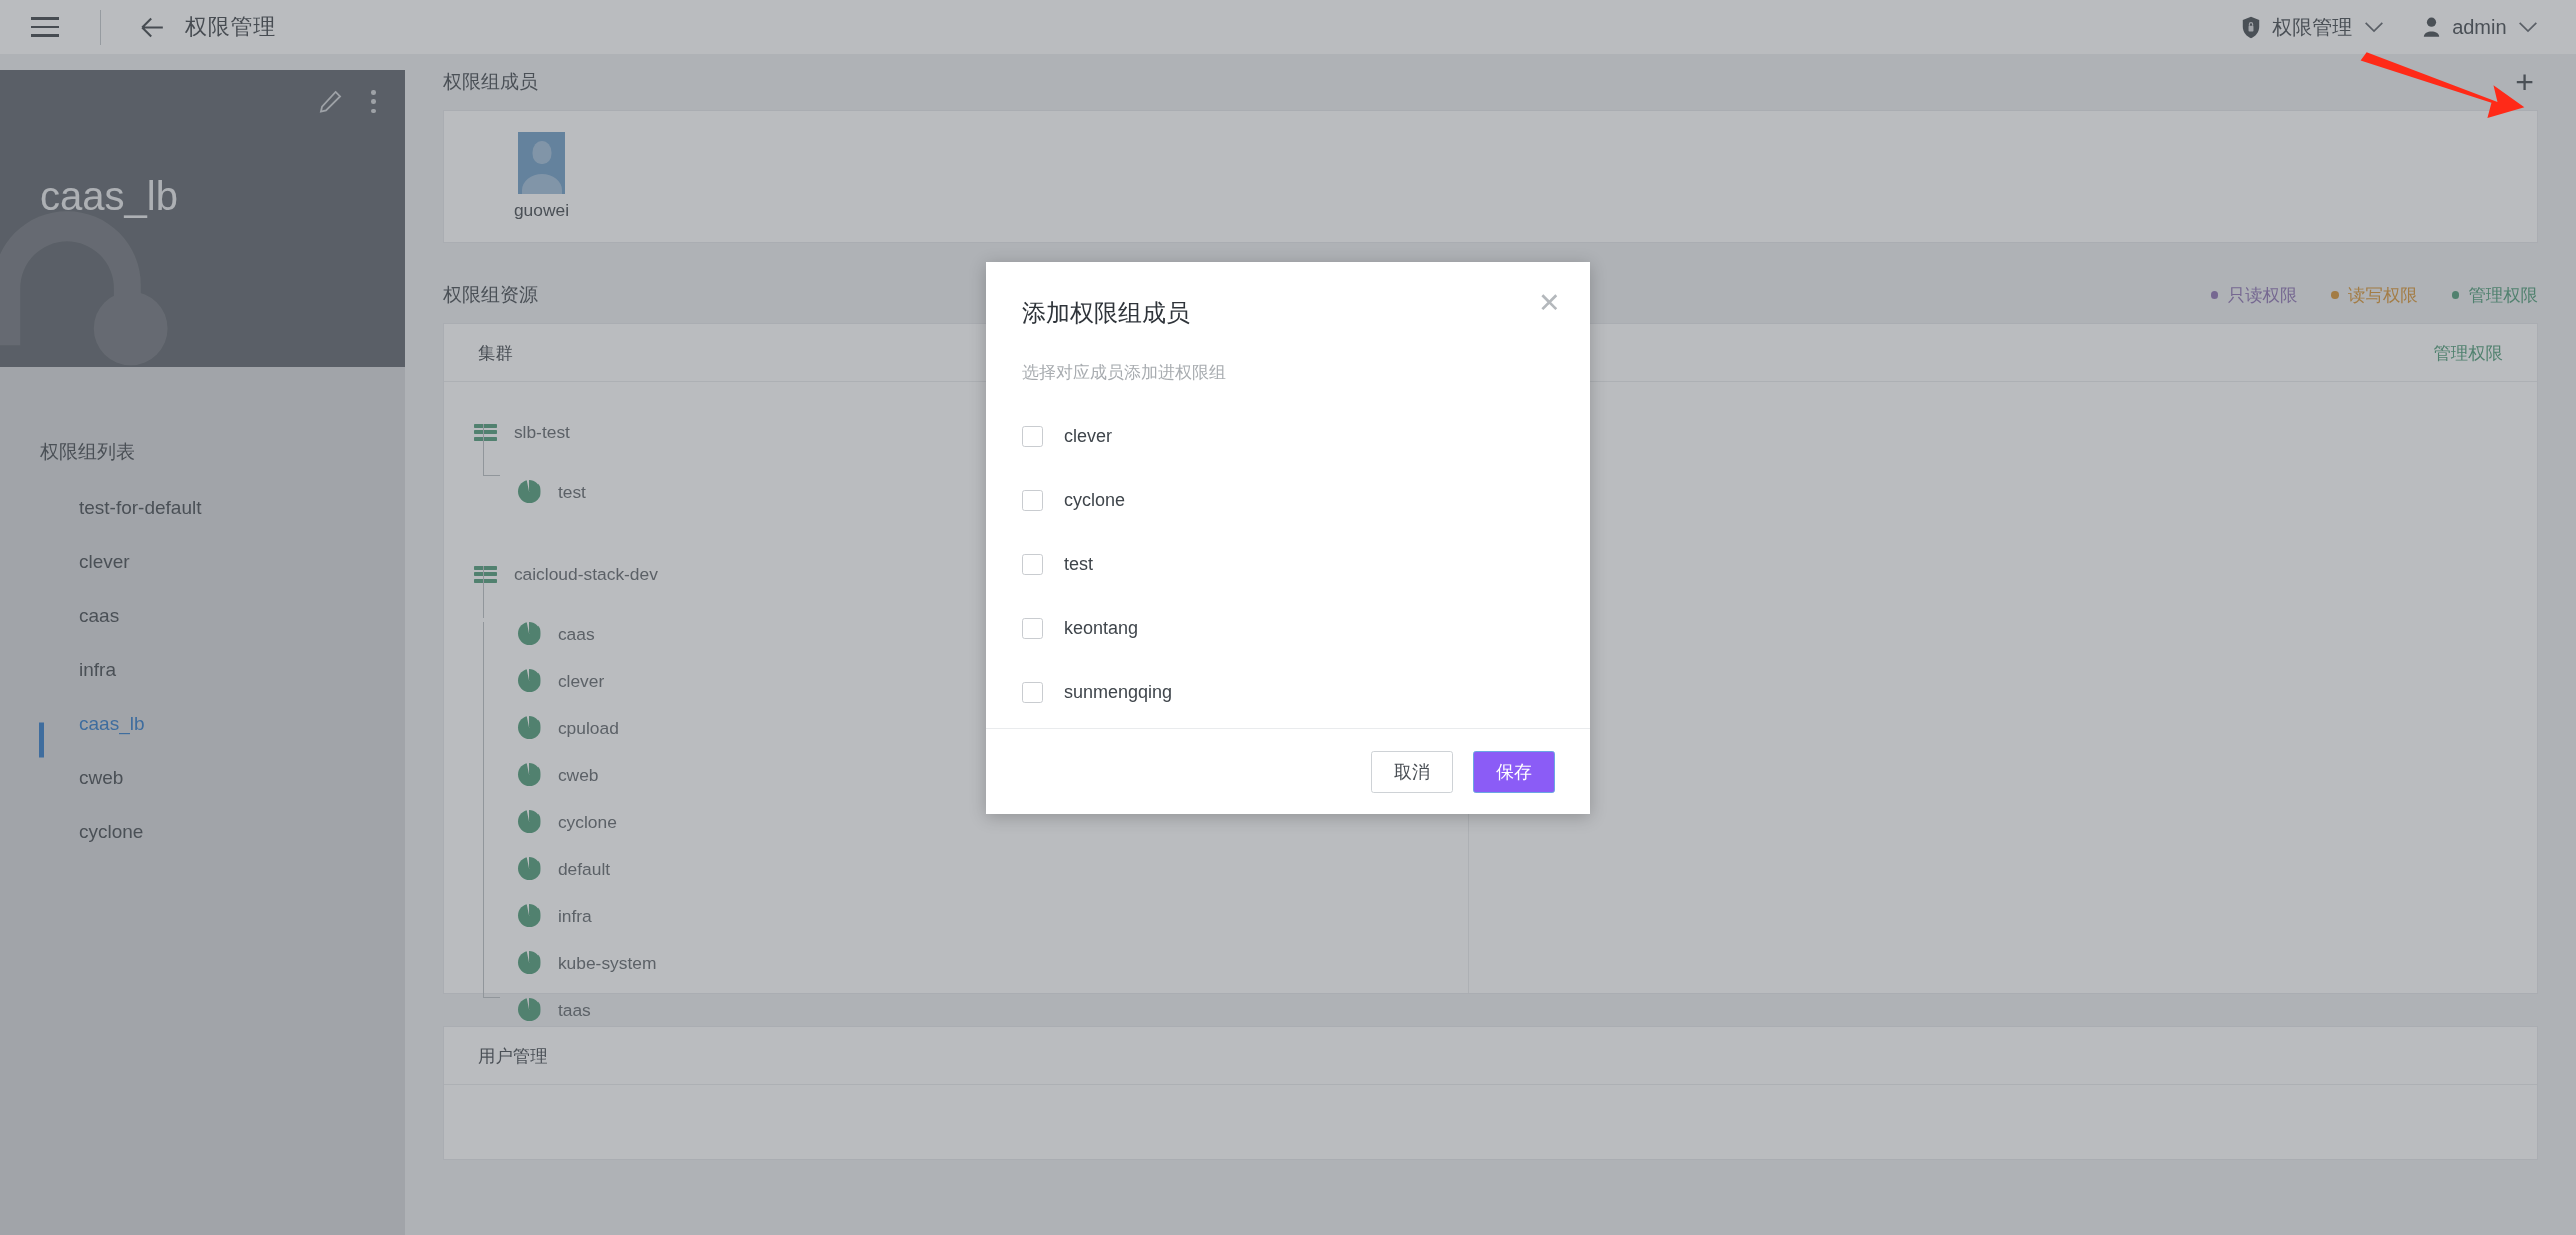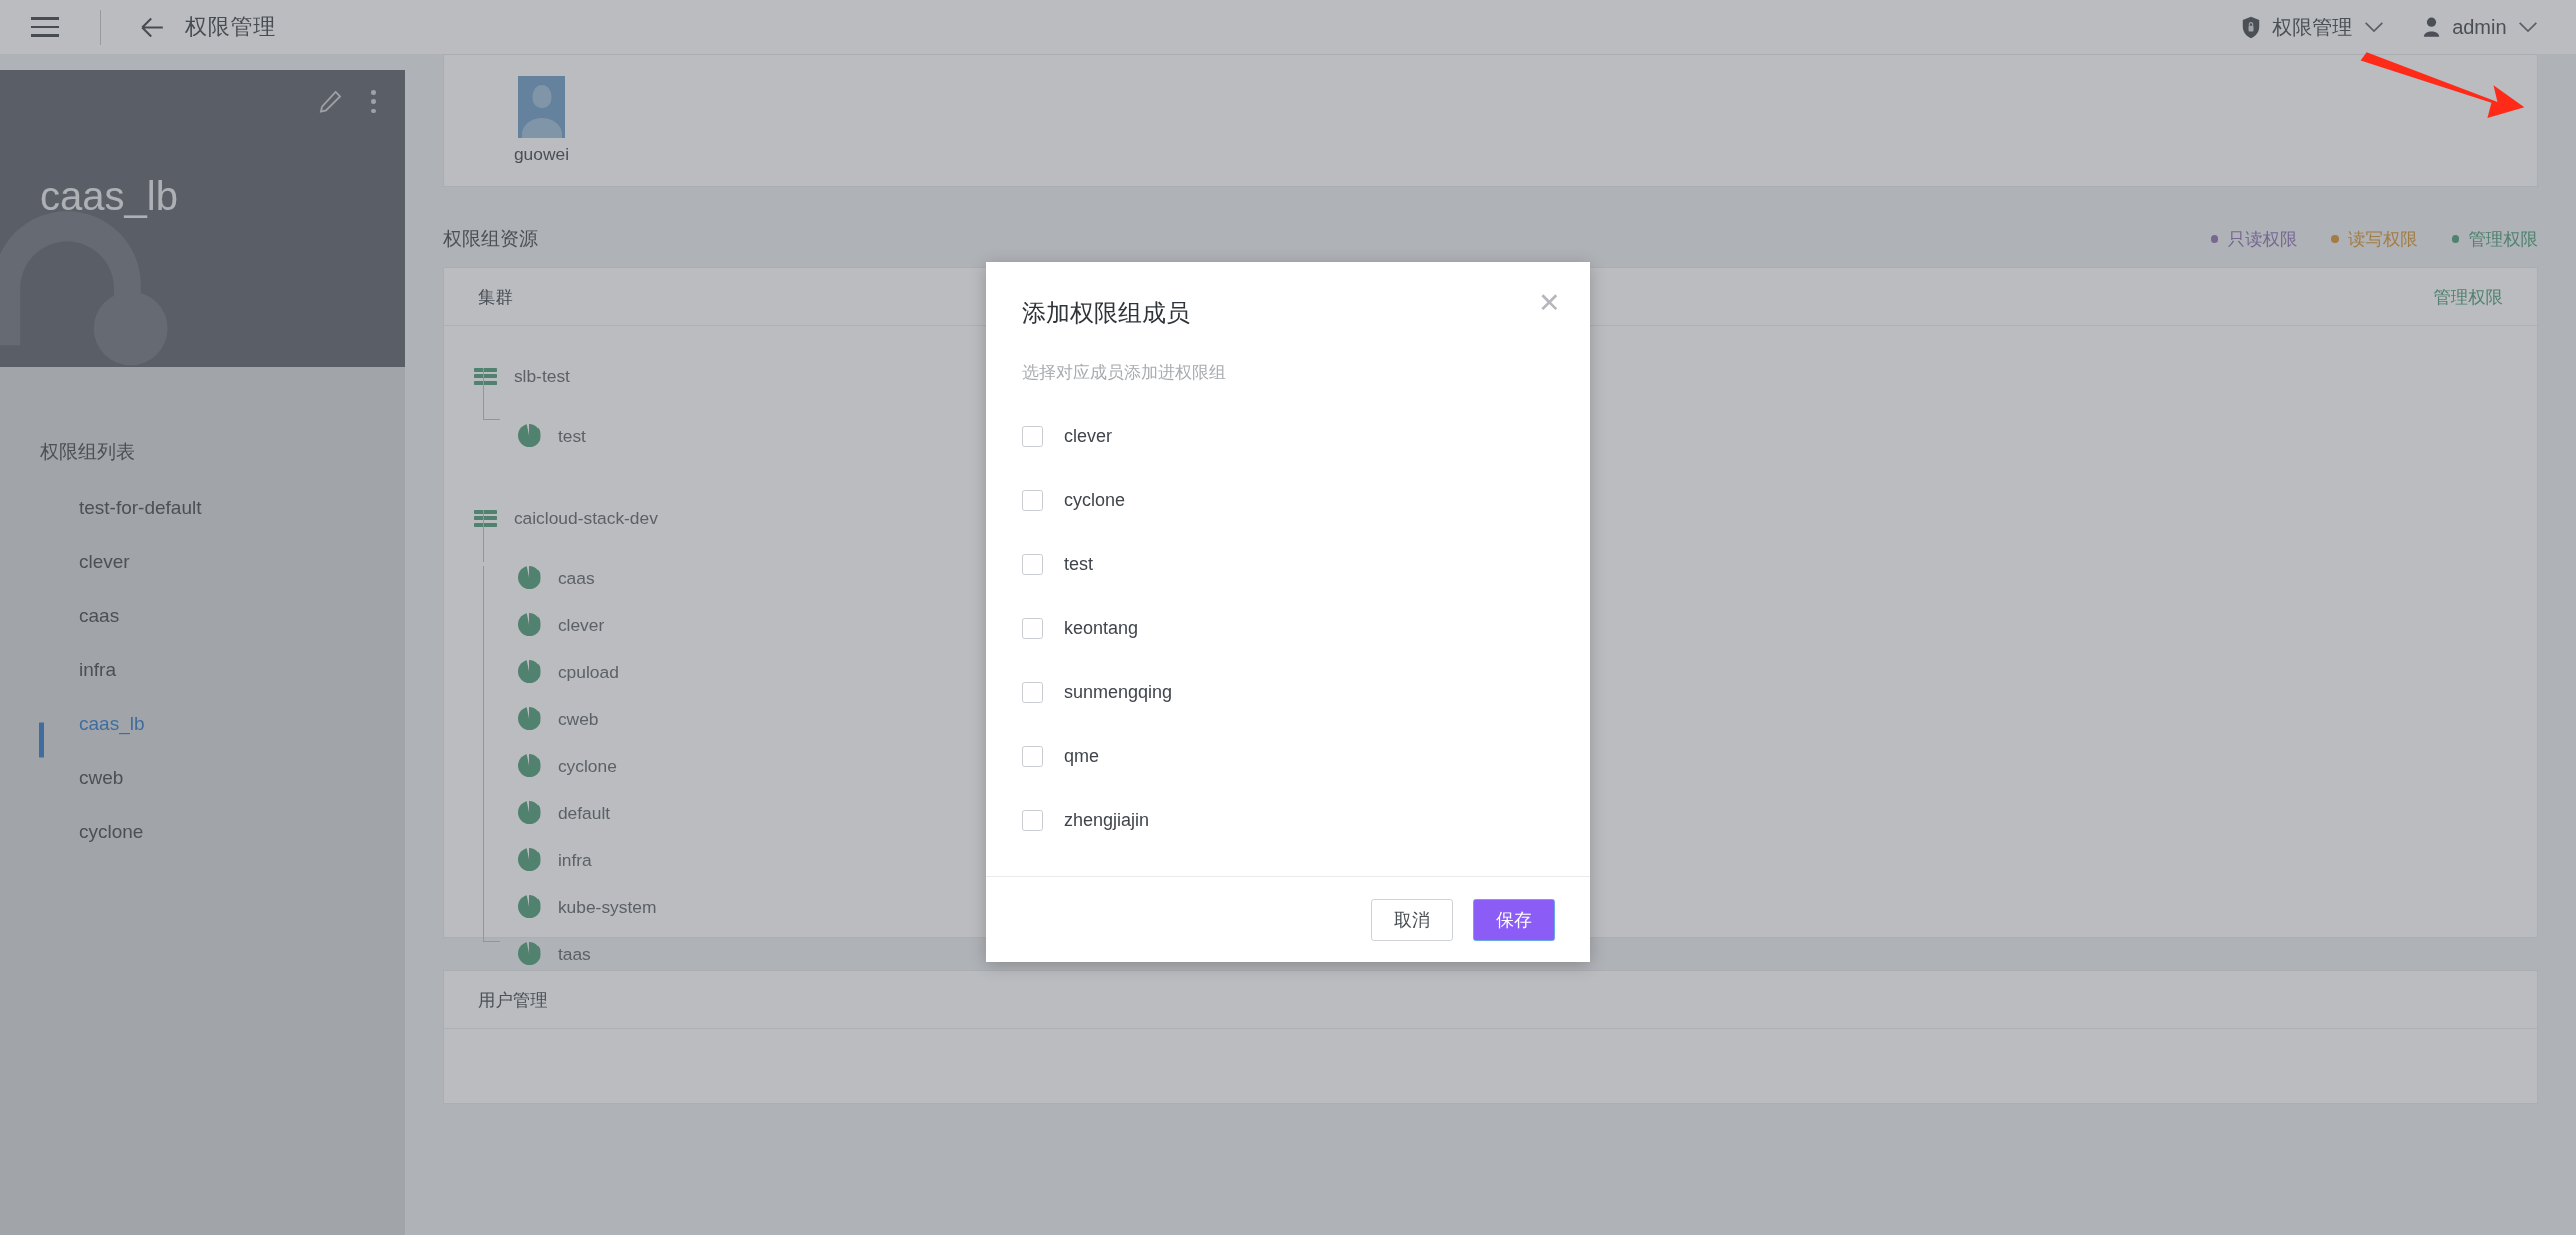--- a/index.html
+++ b/index.html
@@ -199,21 +199,21 @@
   #usermgmt-card { height: 134px; }
   #usermgmt-card .col-head { border-bottom: 0.7px solid #e8eaec; }
 
   
   #annotation { position: absolute; inset: 0; z-index: 900; pointer-events: none; }
 
   
   #dialog {
     position: absolute;
     left: 986px; top: 262px;
-    width: 604px; height: 700px;
+    width: 604px; height: 552px;
     background: #ffffff;
     z-index: 1000;
     box-shadow: 0 2.7px 16px rgba(0,0,0,.22);
     display: flex; flex-direction: column;
   }
   #dlg-header { position: relative; padding: 35px 36px 0 36px; }
   #dlg-title { font-size: 24px; color: #2f343a; }
   #dlg-close {
     position: absolute; right: 29.5px; top: 28px;
     font-size: 27px; line-height: 1; color: #b4b8bc;
@@ -345,20 +345,25 @@
           <span>cweb</span>
         </div>
       <div class="sb-item">
           <span>cyclone</span>
         </div>
     </div>
   </div>
 
   <div id="main">
 
+    <div class="section-head">
+      <div class="s-title">权限组成员</div>
+      <div class="spacer"></div>
+      <div class="plus-btn">+</div>
+    </div>
     <div class="card" id="members-card">
       <div class="member-tile">
         <div class="member-avatar">
           <div class="head"></div>
             <div class="body"></div>
         </div>
         <div class="member-name">guowei</div>
       </div>
     </div>
 

